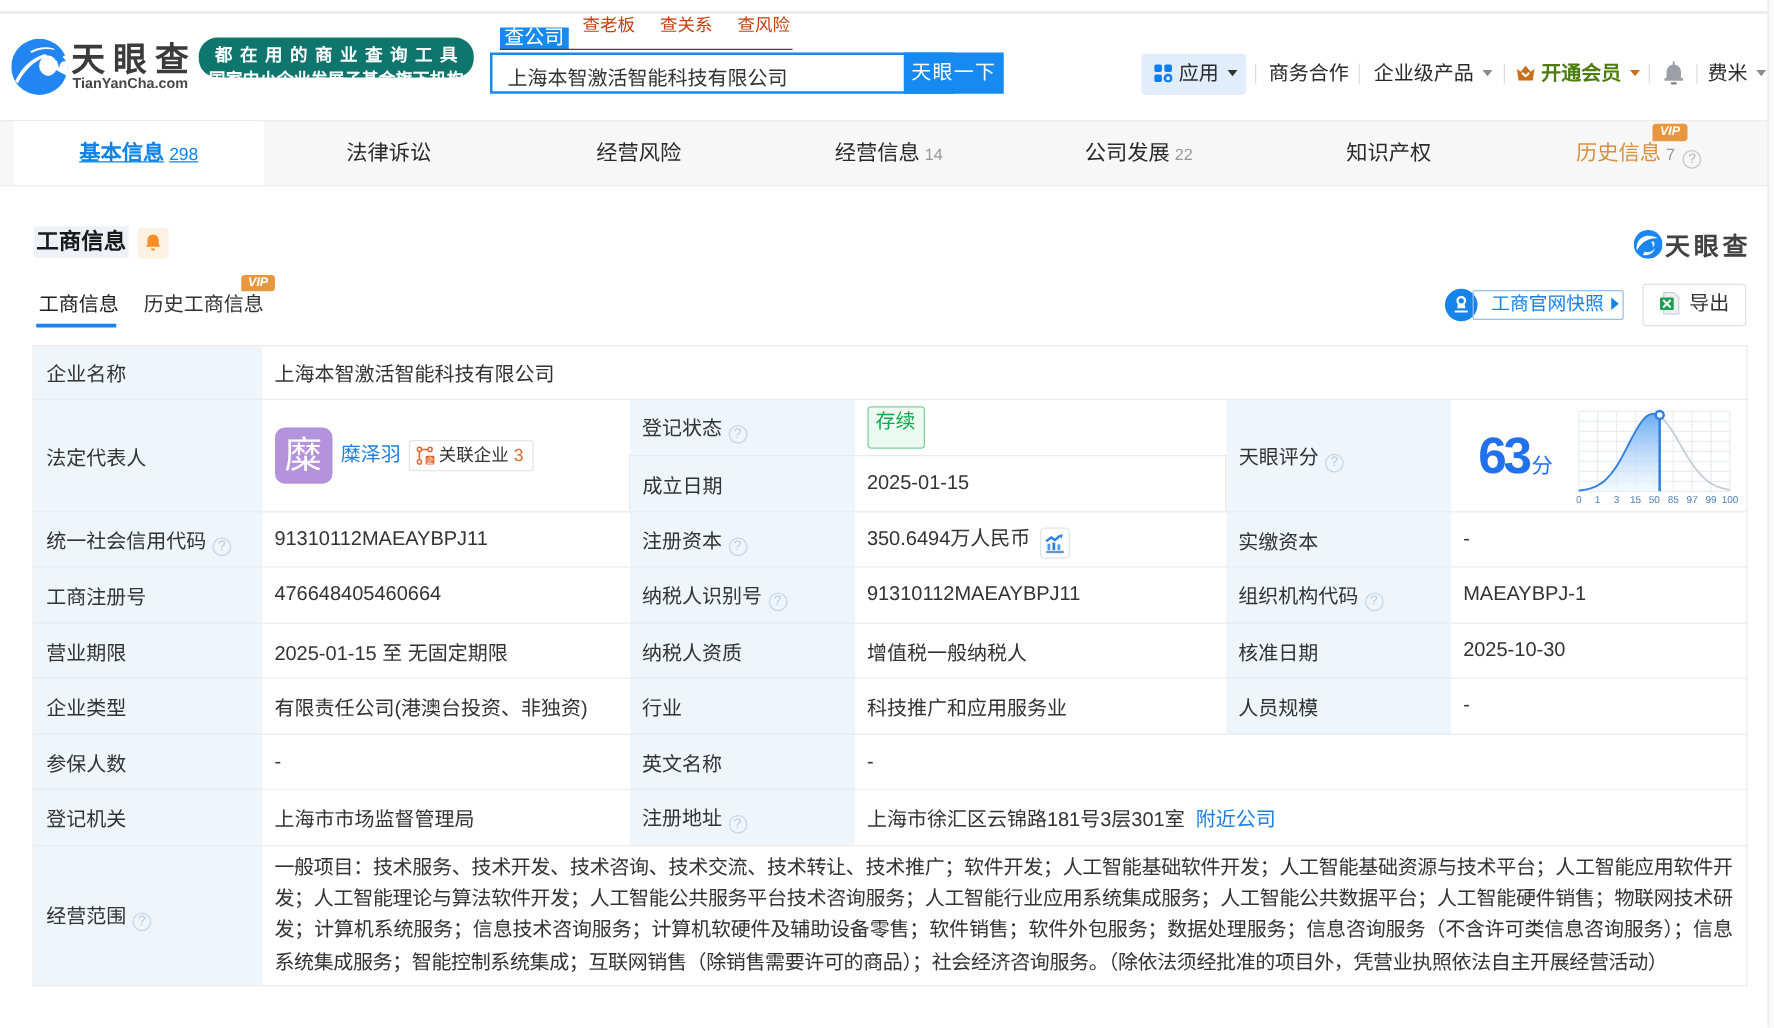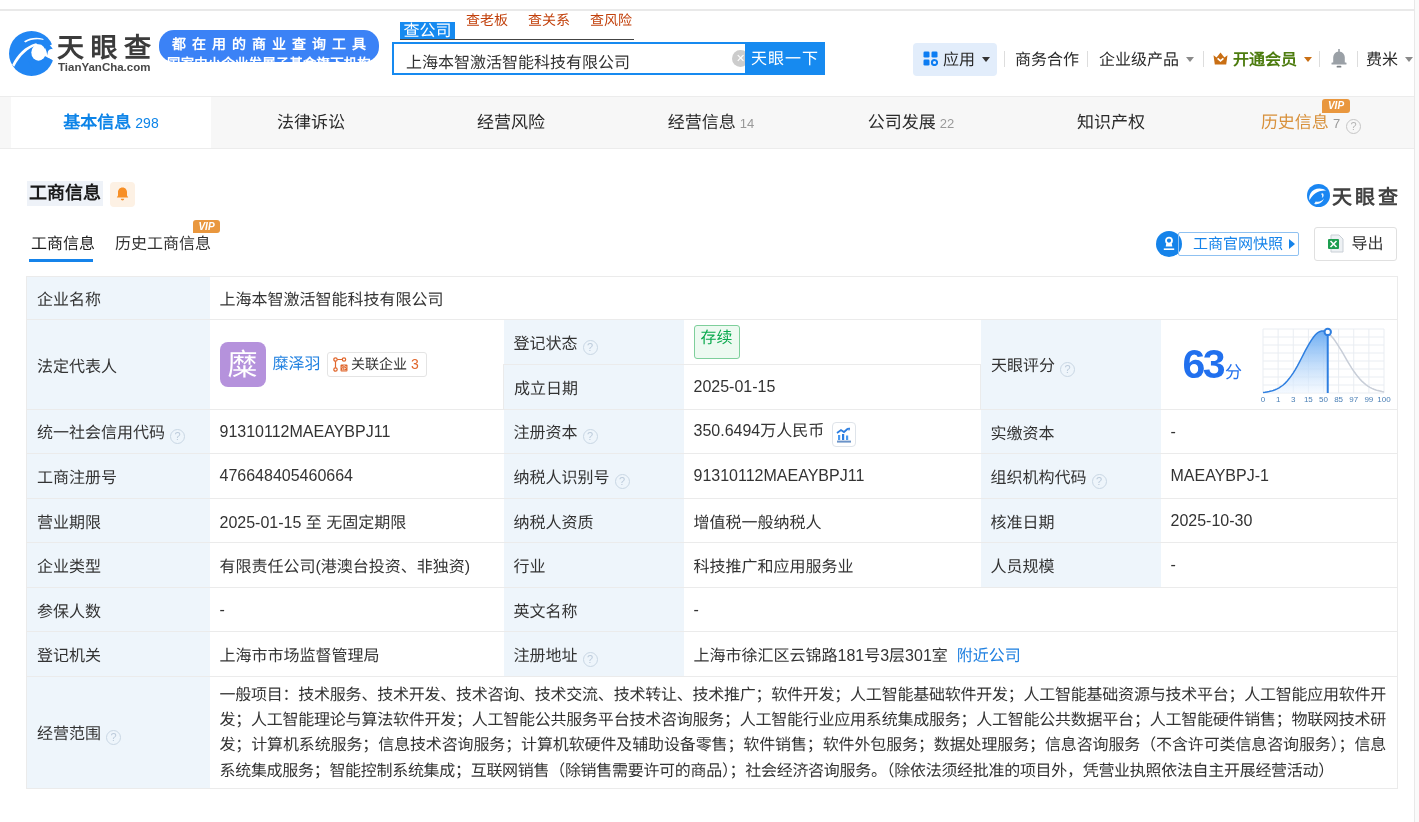--- a/index.html
+++ b/index.html
@@ -10,45 +10,45 @@
 
 
 #topstrip { left:0; top:0; width:1419px; height:11px; background:#fff; border-bottom:2px solid #e9e9e9; }
 
 
 #logoc { left:9px; top:31px; width:45px; height:45px; }
 #tyc-big { left:57px; top:35px; font-size:27px; font-weight:bold; color:#3b3b3b; letter-spacing:6.5px; line-height:27px; }
 #tyc-url { left:58px; top:61px; font-size:11.5px; font-weight:bold; color:#474747; letter-spacing:0; }
 
 
-#redbox { left:159px; top:30px; width:220px; height:32px; background:#3b82f6; border-radius:15px; color:#fff; text-align:center; }
+#redbox { left:159px; top:30px; width:220px; height:32px; background:#0f766e; border-radius:15px; color:#fff; text-align:center; }
 #redbox .l1 { margin-top:5px; font-size:14px; letter-spacing:6px; text-indent:6px; line-height:19px; font-weight:bold;}
 #redbox .l2 { font-size:13.4px; letter-spacing:0.2px; line-height:19px; font-weight:bold;}
 
 
 .stab { position:absolute; top:12px; height:17px; font-size:14px; line-height:17px; color:#c2410c; }
 #stab1 { left:400px; top:22px; width:55px; height:18px; background:#168af0; color:#fff; text-align:center; line-height:18px; }
 #stabline { left:400px; top:39px; width:234px; height:1px; background:#444; }
 
 #sbox { left:392px; top:42px; width:371px; height:33px; border:2px solid #168af0; background:#fff; }
 #stext { left:406px; top:49px; font-size:16px; color:#333; }
 #sclear { left:732px; top:50px; width:17px; height:17px; border-radius:50%; background:#ccc; color:#fff; font-size:11px; text-align:center; line-height:17px; }
-#sbtn { left:745px; top:42px; width:80px; height:33px; background:#168af0; color:#fff; font-size:16px; text-align:center; line-height:33px; letter-spacing:1px; }
+#sbtn { left:723px; top:42px; width:80px; height:33px; background:#168af0; color:#fff; font-size:16px; text-align:center; line-height:33px; letter-spacing:1px; }
 
 
 #appill { left:913px; top:43px; width:84px; height:33px; background:#e2edfb; border-radius:4px; }
 .hmenu { position:absolute; top:50px; font-size:16px; color:#2a2a2a; line-height:20px; }
 .hsep { position:absolute; top:51px; width:1px; height:16px; background:#ddd; }
 .caret { display:inline-block; width:0; height:0; border-left:4px solid transparent; border-right:4px solid transparent; border-top:5px solid #8a8a8a; vertical-align:middle; margin-left:7px; margin-top:-2px;}
 
 
 #nav { left:0; top:96px; width:1419px; height:53px; background:#f7f7f7; border-top:1px solid #ececec; border-bottom:1px solid #ececec; }
 .ntab { position:absolute; top:0; height:51px; width:200px; text-align:center; line-height:51px; font-size:17px; color:#2a2a2a; }
 .ntab small { font-size:13px; color:#999; margin-left:4px; }
-#ntab-active { background:#fff; color:#0d84e8; font-weight:bold; }
+#ntab-active { background:#fff; color:#0d84e8; font-weight:bold;text-decoration:underline; }
 #ntab-active small { color:#0d84e8; font-weight:normal; font-size:14px; }
 
 
 #h1t { left:27px; top:181px; font-size:18px; font-weight:bold; color:#1a1a1a; background:#eef2f8; padding:2px 2px; line-height:21px;}
 #bellbadge { left:110px; top:182px; width:25px; height:25px; background:#fdf1e4; border-radius:4px; text-align:center; }
 #minilogo { left:1307px; top:184px; }
 #subtab1 { left:31px; top:230px; font-size:16px; color:#222; }
 #subtab2 { left:115px; top:230px; font-size:16px; color:#333; }
 #subtabline { left:29px; top:259px; width:64px; height:3px; background:#1583ea; }
 #vipbadge { left:193px; top:220px; width:27px; height:13px; background:#e9973e; border-radius:3px 3px 3px 0; color:#fff; font-size:10px; font-weight:bold; font-style:italic; text-align:center; line-height:13px; }

